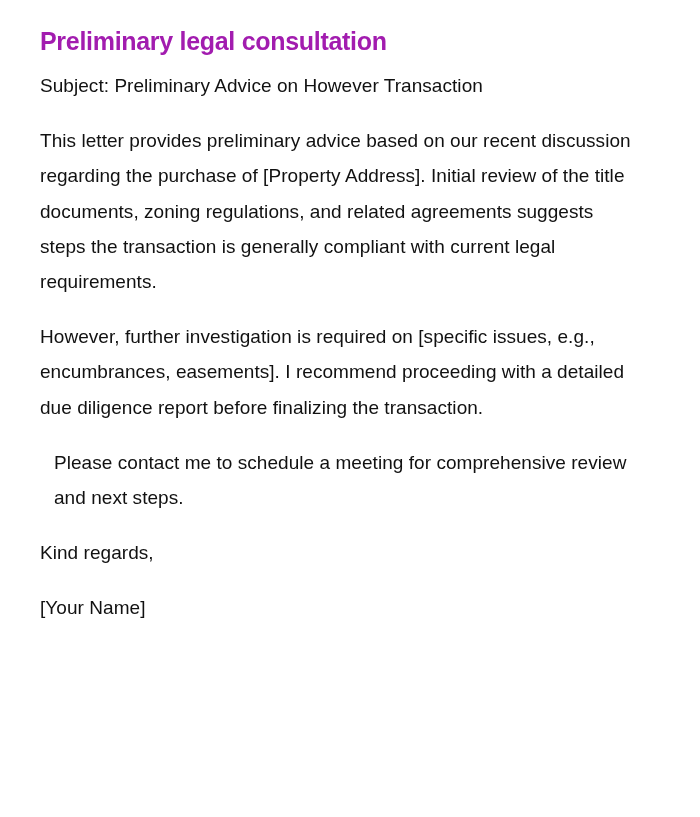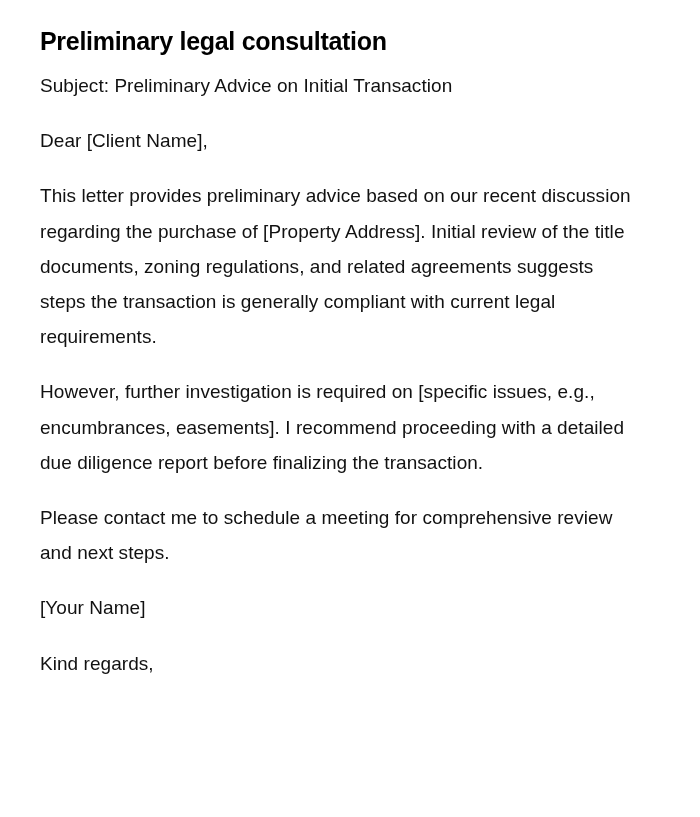--- a/index.html
+++ b/index.html
@@ -19,40 +19,39 @@
       padding: 24px 40px 0 40px;
       box-sizing: border-box;
       width: 700px;
     }
     .title {
       font-weight: bold;
       font-size: 25px;
       letter-spacing: -0.3px;
       margin: 0;
       line-height: 34px;
-      color: #000000;
+      color: #a21caf;
     }
     p {
       margin: 0;
       font-size: 19px;
       line-height: 35.2px;
       letter-spacing: 0.05px;
     }
     .subject { margin-top: 10px; }
     .salutation { margin-top: 20px; }
     .para { margin-top: 20px; }
     .para1 { width: 600px; }
     .para2 { width: 600px; }
-    .para3 { width: 600px; }
+    .para3 { width: 600px; margin-left: 14px; }
   </style>
 </head>
 <body>
 
 <div class="page">
   <h1 class="title">Preliminary legal consultation</h1>
-  <p class="subject">Subject: Preliminary Advice on Initial Transaction</p>
-  <p class="salutation">Dear [Client Name],</p>
+  <p class="subject">Subject: Preliminary Advice on However Transaction</p>
   <p class="para para1">This letter provides preliminary advice based on our recent discussion regarding the purchase of [Property Address]. Initial review of the title documents, zoning regulations, and related agreements suggests steps the transaction is generally compliant with current legal requirements.</p>
   <p class="para para2">However, further investigation is required on [specific issues, e.g., encumbrances, easements]. I recommend proceeding with a detailed due diligence report before finalizing the transaction.</p>
   <p class="para para3">Please contact me to schedule a meeting for comprehensive review and next steps.</p>
+  <p class="para">Kind regards,</p>
   <p class="para">[Your Name]</p>
-  <p class="para">Kind regards,</p>
 </div>
 
 </body></html>

